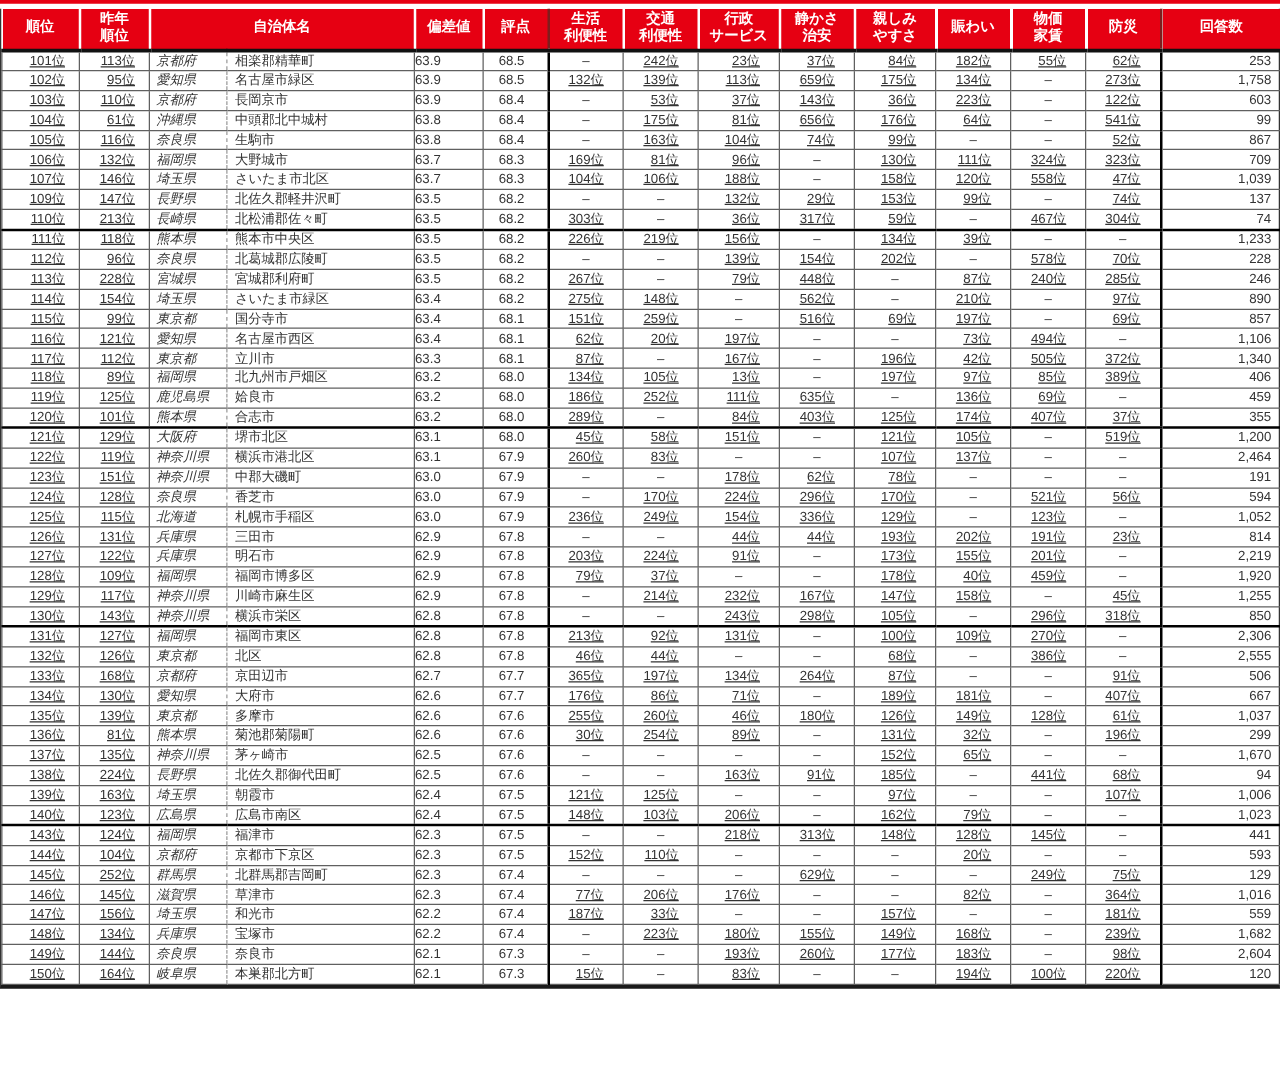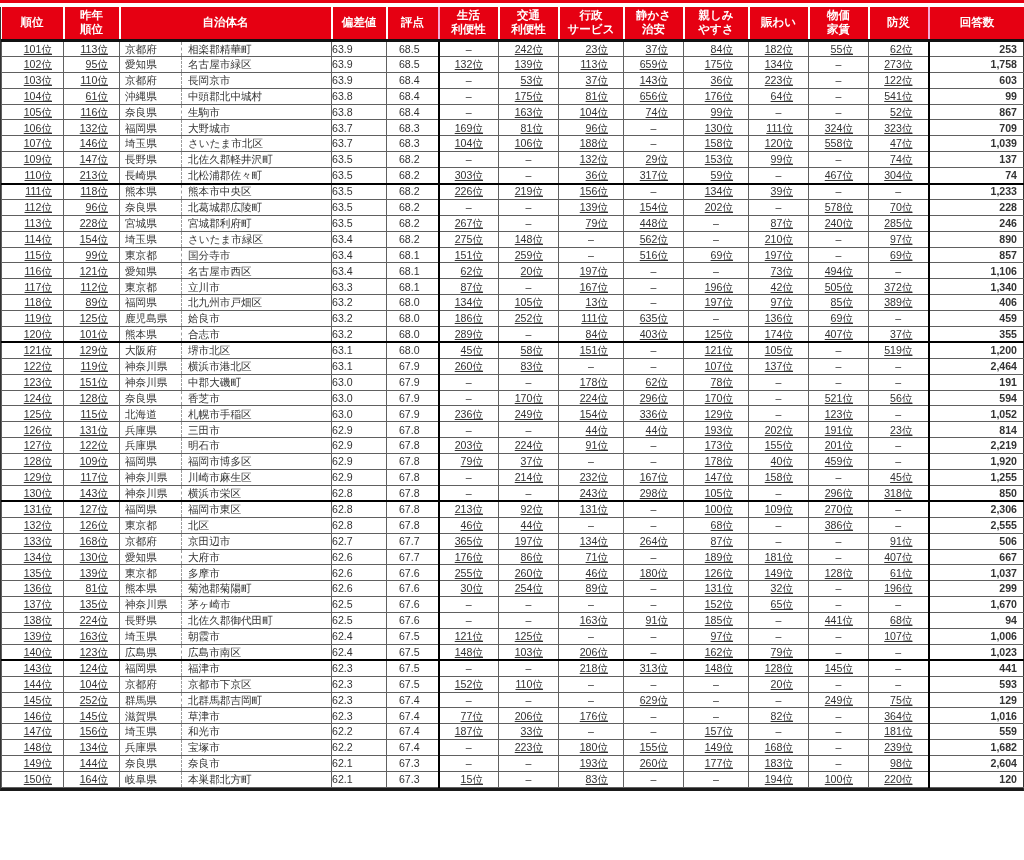--- a/index.html
+++ b/index.html
@@ -14,34 +14,34 @@
     border-bottom:3px solid #1a1a1a;
   }
   table{border-collapse:collapse;table-layout:fixed;width:1022px;}
   th,td{overflow:hidden;white-space:nowrap;padding:0;}
   thead th{
     background:#e60012;color:#fff;font-weight:bold;font-size:11.5px;line-height:1.18;
     height:32px;vertical-align:middle;text-align:center;
     border-right:2px solid #fff;border-bottom:3px solid #111;
   }
   thead th:last-child{border-right:none;margin-top:24px;}
-  thead th.bsep{border-right:2px solid #f9a8d4;}
+  thead th.bsep{border-right:2px solid #7f1d1d;}
   tbody tr{height:15.9px;}
   tbody td{
     font-size:10.6px;color:#333;border:1px solid #606060;vertical-align:middle;
     line-height:1;
   }
   tbody tr.group-end td{border-bottom:2.5px solid #000;}
   td.c0,td.c1{text-align:right;padding-right:11px;}
-  td.c2{text-align:left;padding-left:5px;border-right:1px dashed #9a9a9a;}
+  td.c2{text-align:left;padding-left:5px;border-right:1px dashed #9a9a9a;font-style:italic;}
   td.c3{text-align:left;padding-left:6px;border-left:1px dashed #9a9a9a;margin-left:48px;}
   td.c4{padding-right:7px;}
   td.c5{text-align:center;padding-right:6px;}
   td.c6,td.c7,td.c8,td.c9,td.c10,td.c11,td.c12,td.c13{text-align:right;padding-right:15px;}
-  td.c14{text-align:right;padding-right:7px;font-weight:bold;}
+  td.c14{text-align:right;padding-right:7px;}
   td.c6,th.c6h{border-left:2.5px solid #000;}
   td.c14,th.c14h{border-left:2.5px solid #000;}
   td.rk{text-decoration:underline;text-underline-offset:1px;}
   td.dash{text-align:center;padding-right:0;text-decoration:none;}
 </style>
 </head>
 <body>
 
 <div class="top-rule"></div>
 

